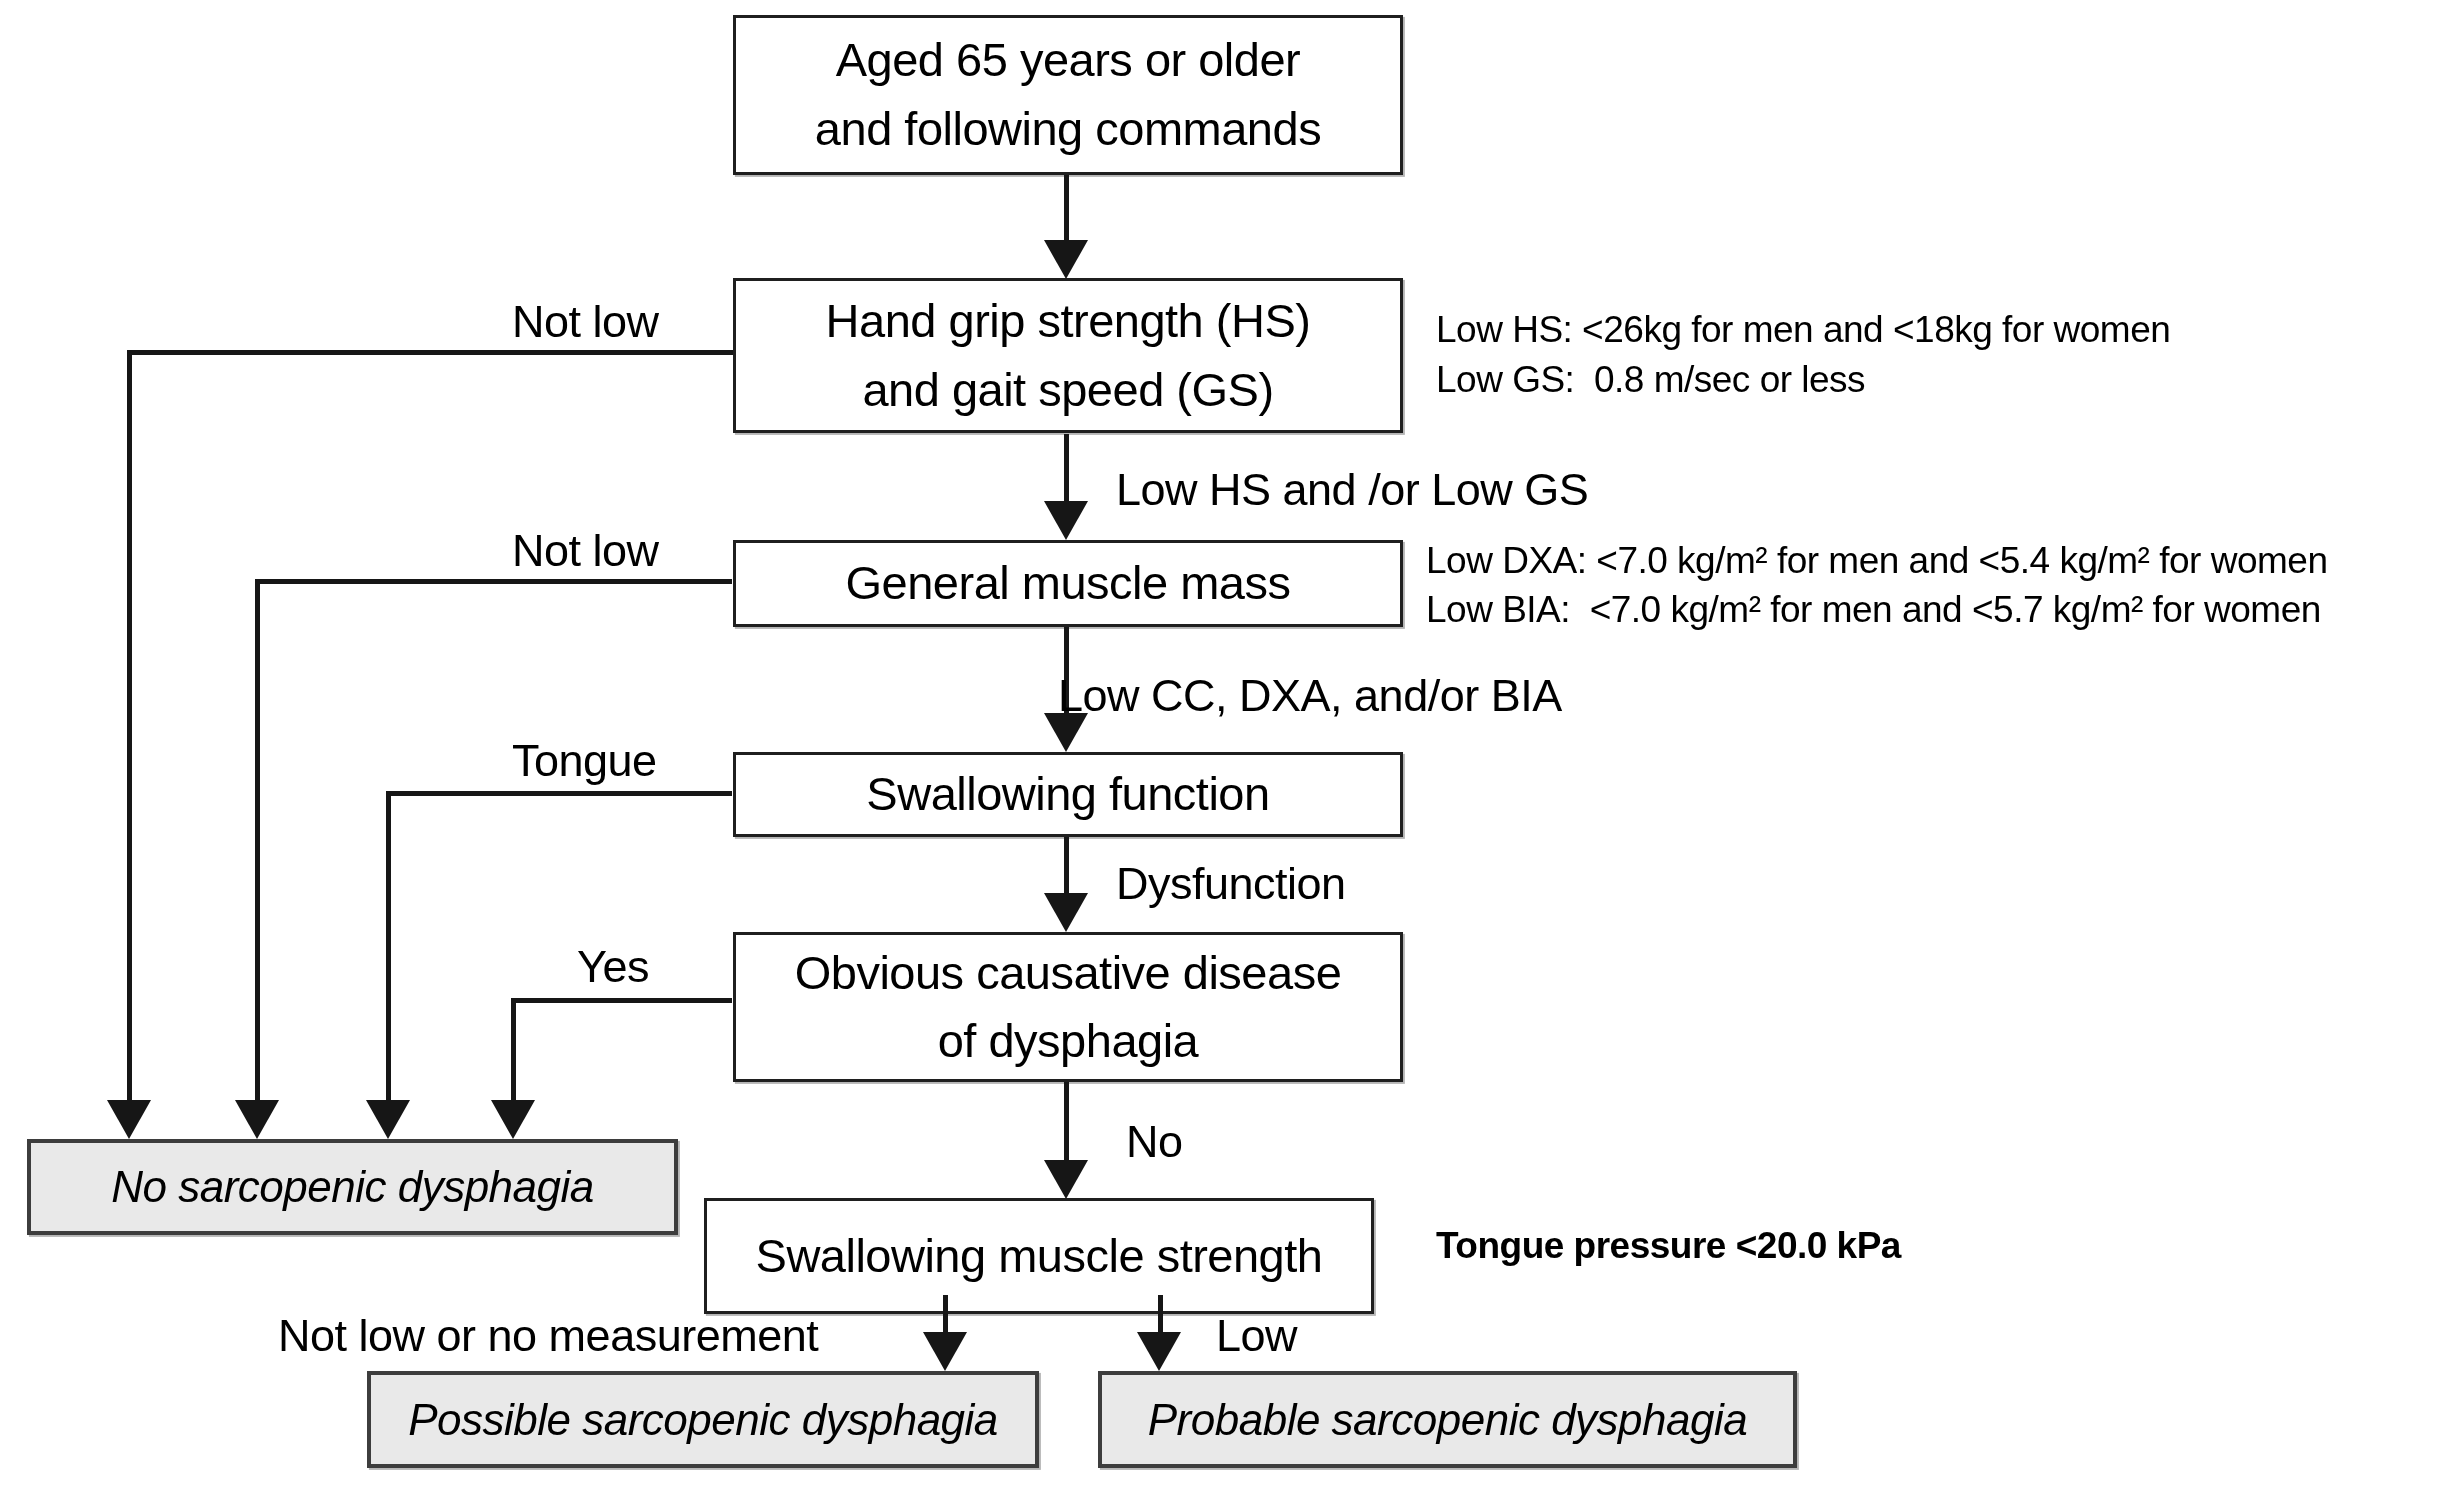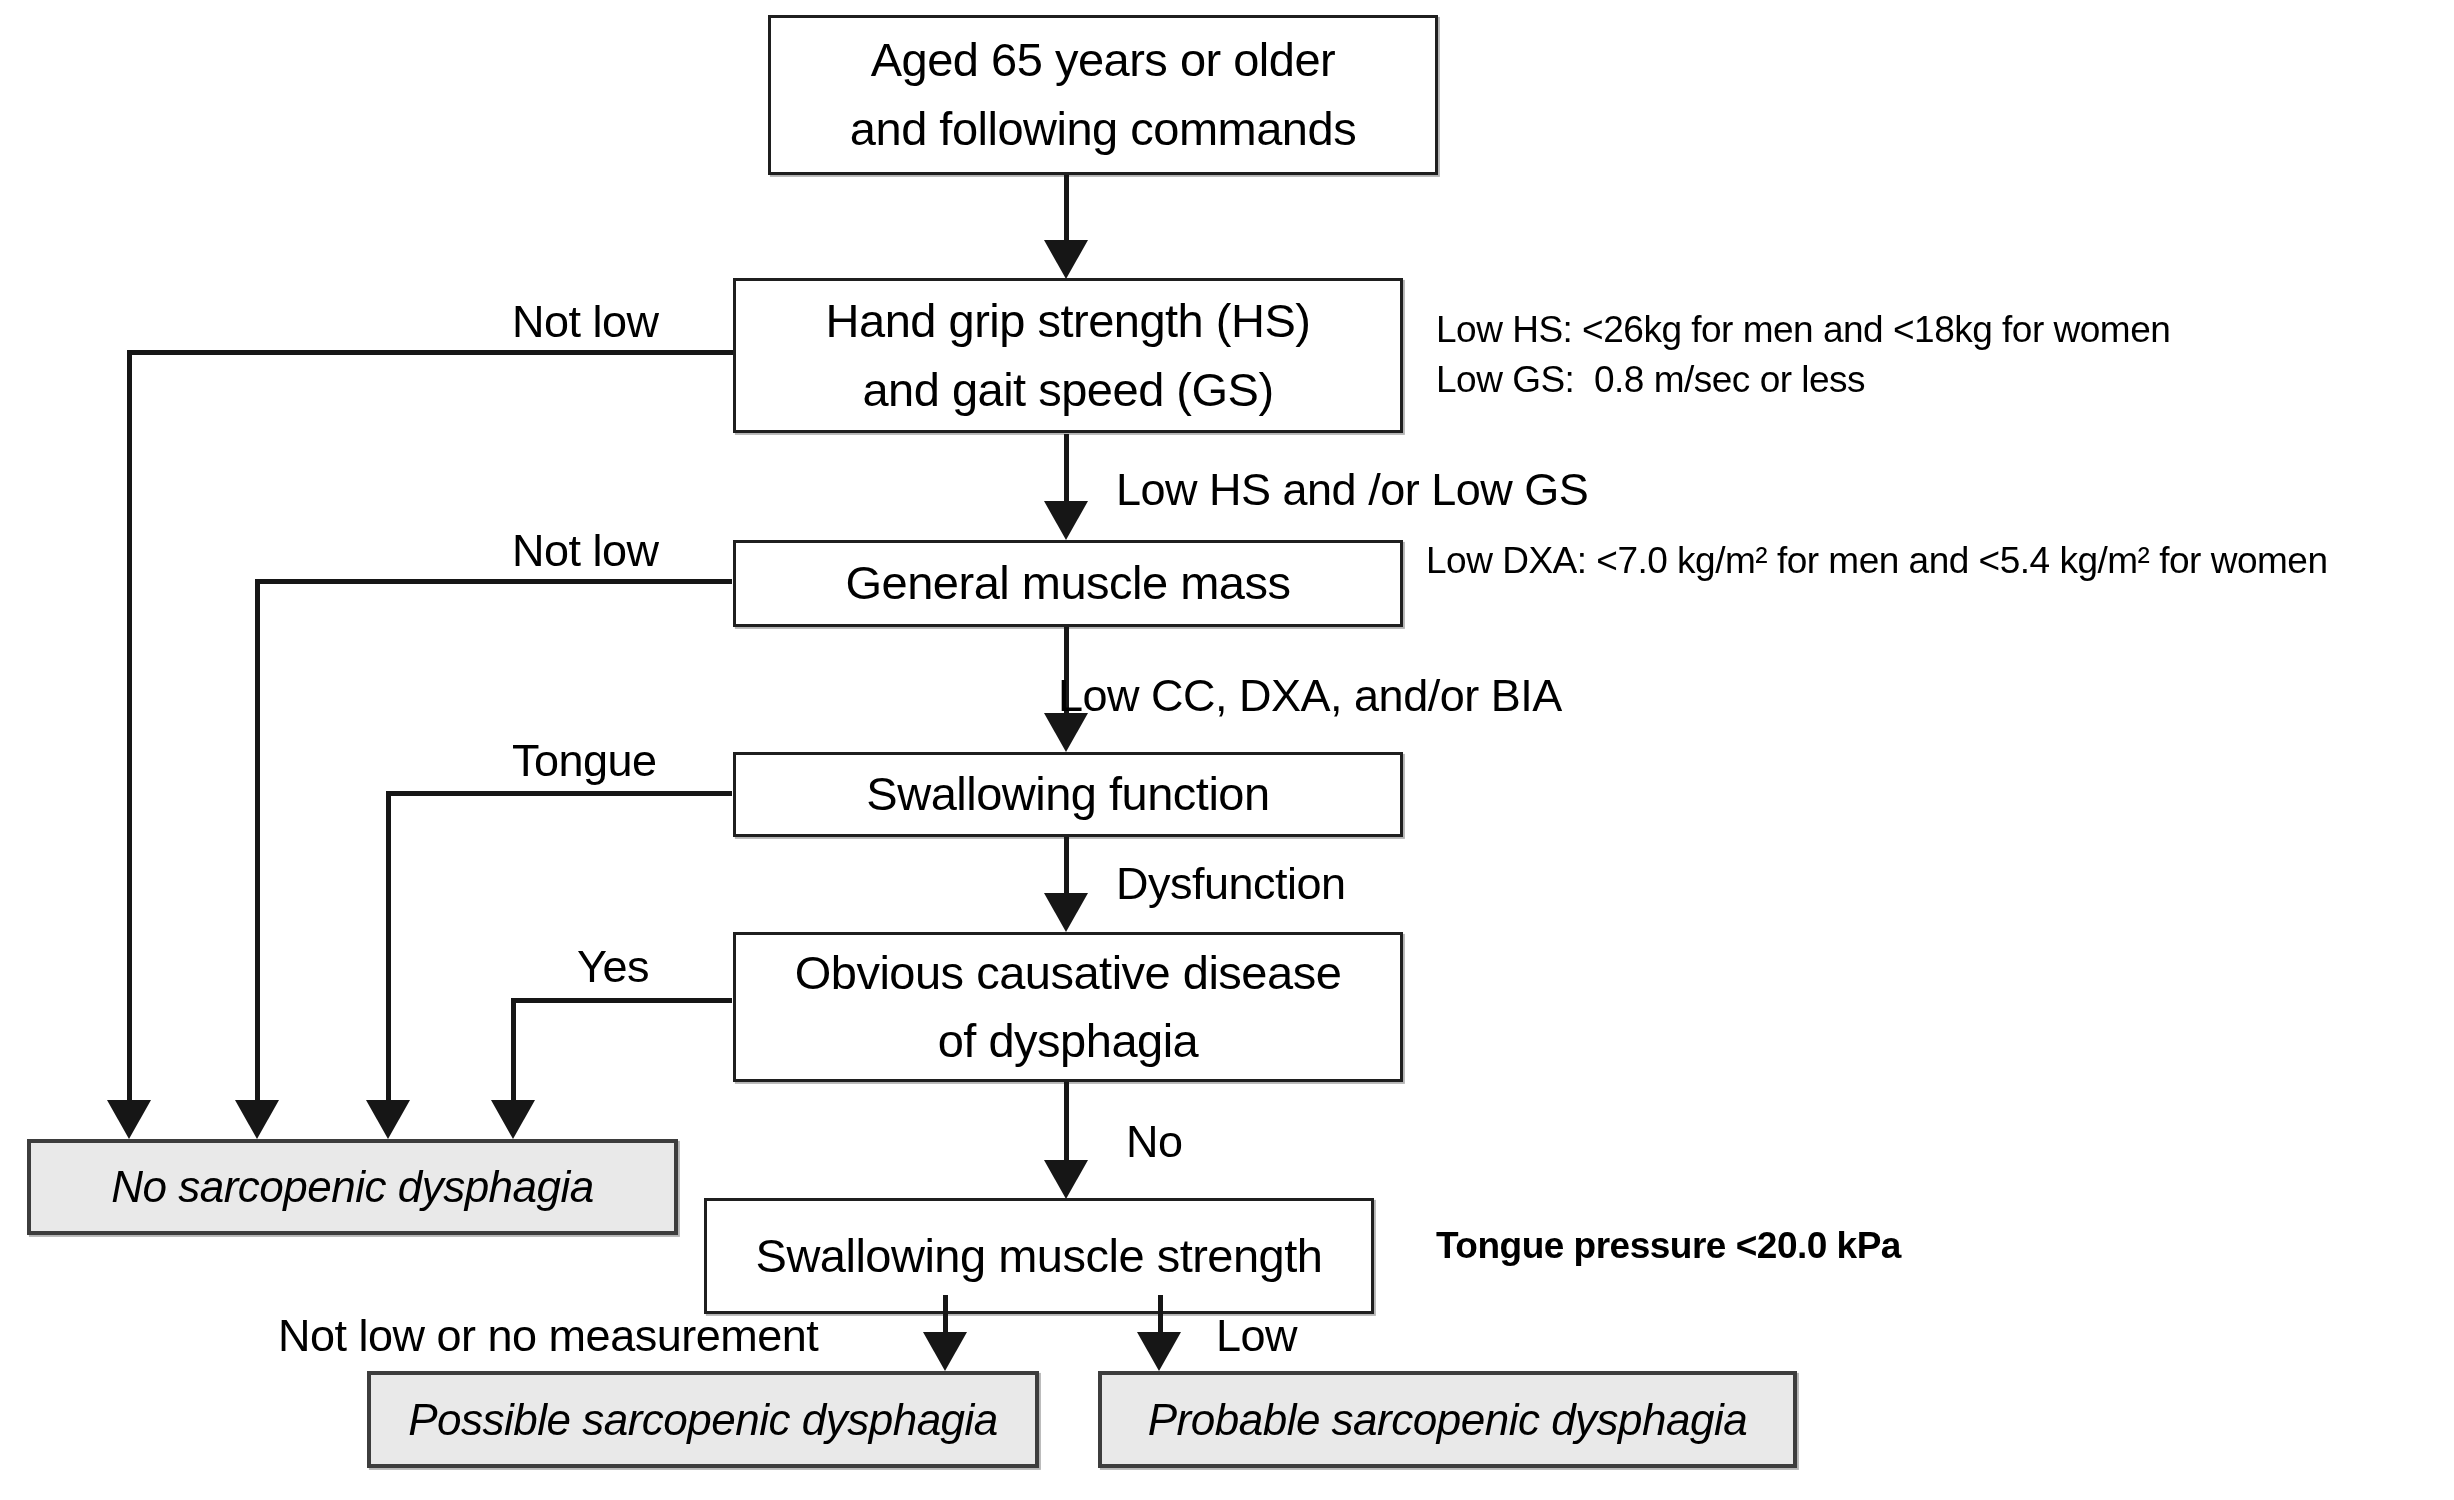--- a/index.html
+++ b/index.html
@@ -59,21 +59,21 @@
     border-left: 22px solid transparent;
     border-right: 22px solid transparent;
     border-top: 39px solid #161616;
   }
 </style>
 </head>
 <body>
 
 <div id="canvas">
 
-  <div class="node" style="left:768px; top:14.6px; width:670px; height:160px;">Aged 65 years or older
+  <div class="node" style="left:733px; top:14.6px; width:670px; height:160px;">Aged 65 years or older
 and following commands</div>
 
   <div class="node" style="left:733px; top:278px; width:670px; height:155px;">Hand grip strength (HS)
 and gait speed (GS)</div>
 
   <div class="node" style="left:733px; top:540px; width:670px; height:87px;">General muscle mass</div>
 
   <div class="node" style="left:733px; top:752px; width:670px; height:85px;">Swallowing function</div>
 
   <div class="node" style="left:733px; top:932px; width:670px; height:150px;">Obvious causative disease
@@ -133,16 +133,17 @@
   <div class="lbl" style="left:1058px; top:670px;">Low CC, DXA, and/or BIA</div>
   <div class="lbl" style="left:1116px; top:858px;">Dysfunction</div>
   <div class="lbl" style="left:1126px; top:1116px;">No</div>
 
   <div class="lbl" style="left:278px; top:1310px;">Not low or no measurement</div>
   <div class="lbl" style="left:1216px; top:1310px;">Low</div>
 
   <div class="ann" style="left:1436px; top:309px;">Low HS: &lt;26kg for men and &lt;18kg for women</div>
   <div class="ann" style="left:1436px; top:359px;">Low GS:&nbsp; 0.8 m/sec or less</div>
   <div class="ann" style="left:1426px; top:540px;">Low DXA: &lt;7.0 kg/m² for men and &lt;5.4 kg/m² for women</div>
+  <div class="ann" style="left:1426px; top:589px;">Low BIA:&nbsp; &lt;7.0 kg/m² for men and &lt;5.7 kg/m² for women</div>
   <div class="ann" style="left:1436px; top:1225px;font-weight:bold;">Tongue pressure &lt;20.0 kPa</div>
 
 </div>
 
 
 </body></html>

